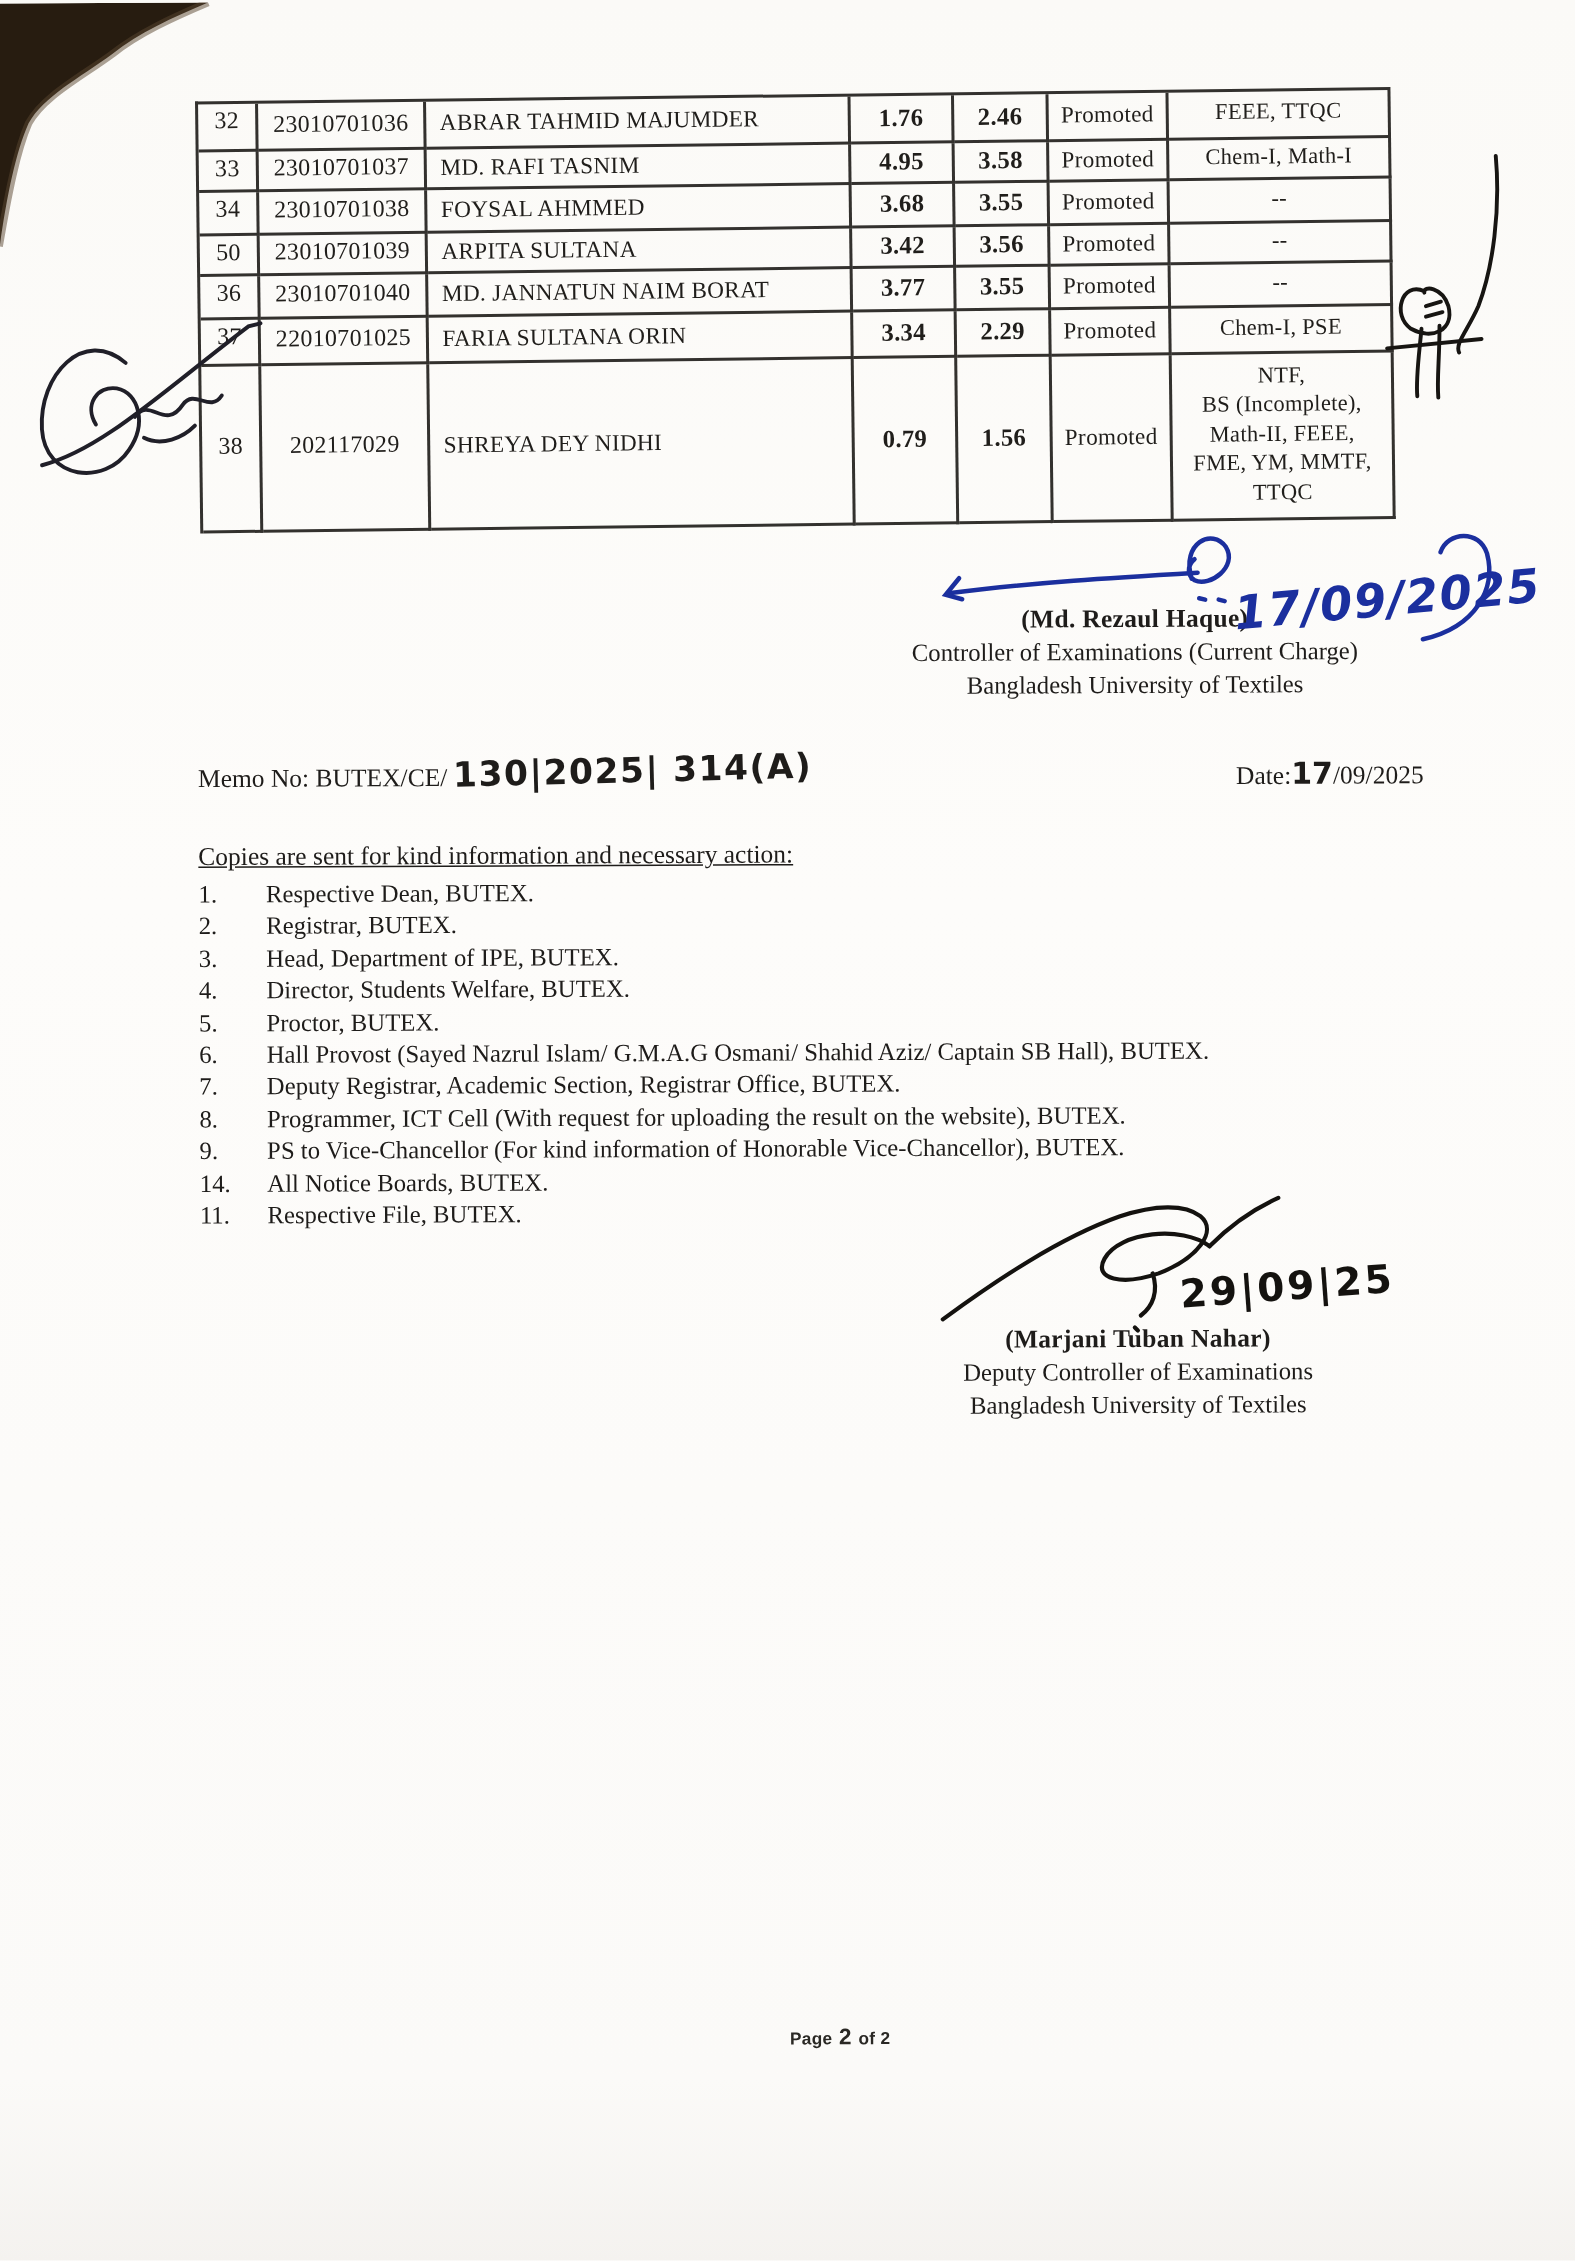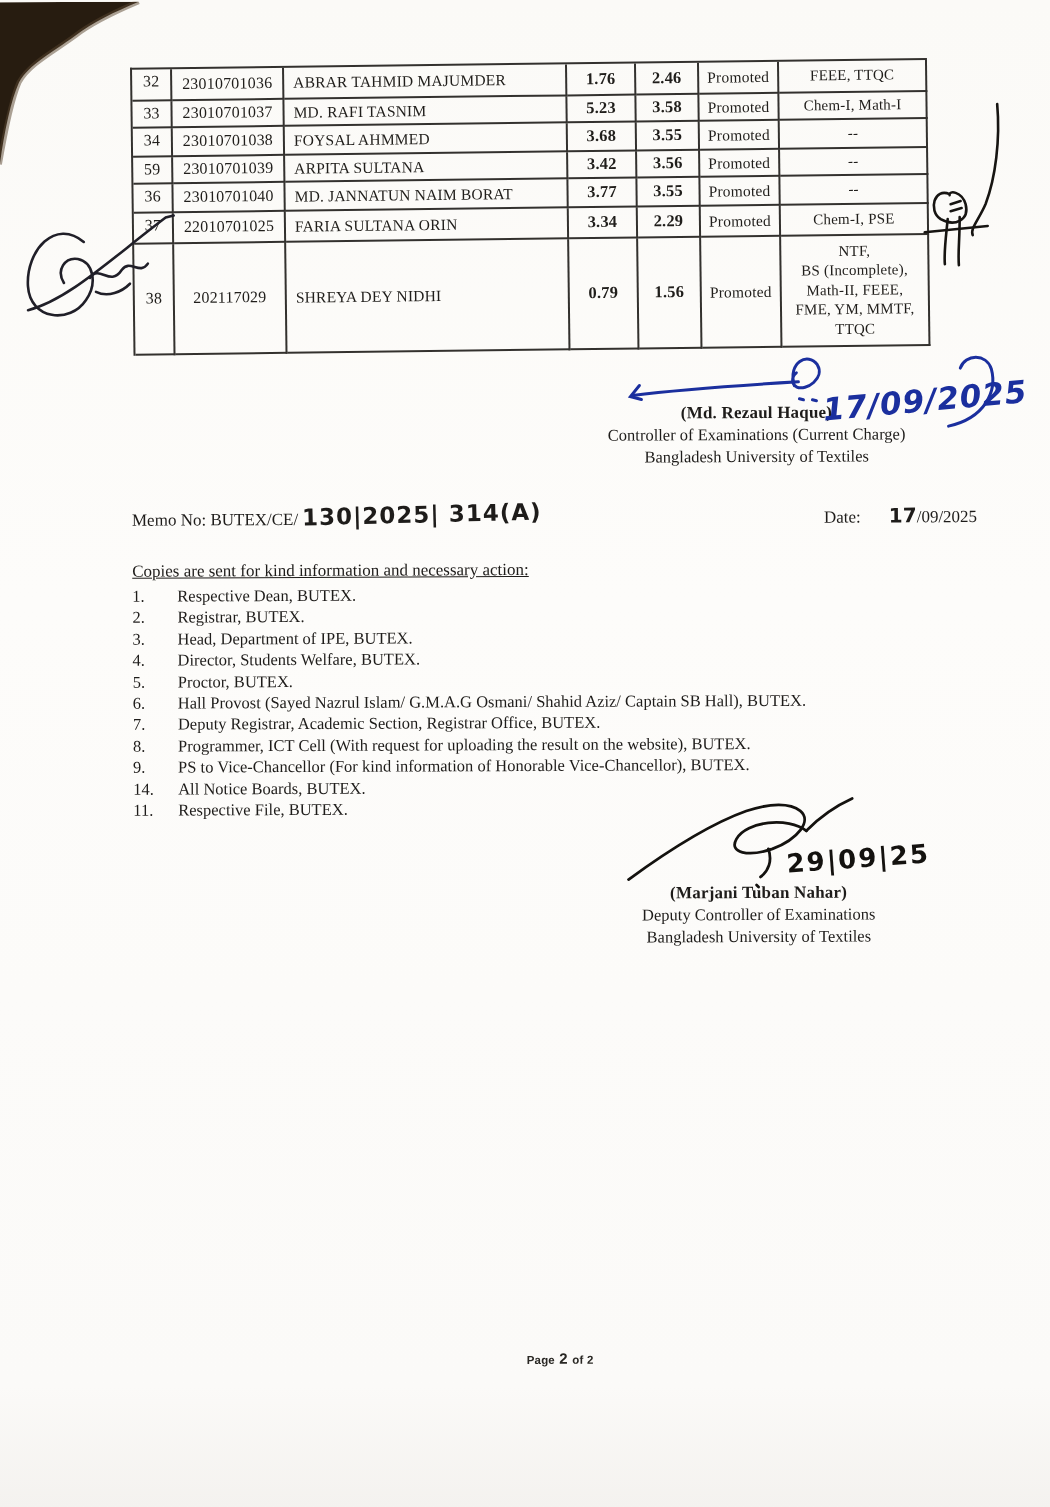--- a/index.html
+++ b/index.html
@@ -43,21 +43,21 @@
     transform:rotate(-4deg);letter-spacing:2px;white-space:nowrap;
   }
   
   .memo-line{position:absolute;left:133px;top:503px;width:830px;font-size:17px;}
   .memo-label{display:inline-block;}
   .memo-hand{
     display:inline-block;font-family:"DejaVu Sans",sans-serif;font-weight:bold;
     font-size:23px;letter-spacing:1px;transform:rotate(-1.2deg) translateY(-2px);
   }
   .memo-date{position:absolute;left:692px;top:2px;white-space:nowrap;}
-  .memo-date .hand17{font-family:"DejaVu Sans",sans-serif;font-weight:bold;font-size:20px;margin-left:28px;}
+  .memo-date .hand17{font-family:"DejaVu Sans",sans-serif;font-weight:bold;font-size:20px;}
   
   .copies{position:absolute;left:133px;top:560px;width:790px;}
   .copies-heading{font-size:17px;text-decoration:underline;margin-bottom:4px;}
   .copy-item{display:flex;font-size:16.5px;line-height:21.4px;}
   .copy-num{width:45px;flex:0 0 45px;}
   
   .footer{
     position:absolute;left:524px;top:1350px;
     font-family:"Liberation Sans",sans-serif;font-weight:bold;font-size:11.5px;
     color:#2a2824;letter-spacing:.2px;white-space:nowrap;
@@ -76,34 +76,34 @@
     <div class="cell id">23010701036</div>
     <div class="cell name">ABRAR TAHMID MAJUMDER</div>
     <div class="cell gpa">1.76</div>
     <div class="cell gpa">2.46</div>
     <div class="cell status">Promoted</div>
     <div class="cell subjects">FEEE, TTQC</div>
 
     <div class="cell serial">33</div>
     <div class="cell id">23010701037</div>
     <div class="cell name">MD. RAFI TASNIM</div>
-    <div class="cell gpa">5.23</div>
+    <div class="cell gpa">4.95</div>
     <div class="cell gpa">3.58</div>
     <div class="cell status">Promoted</div>
     <div class="cell subjects">Chem-I, Math-I</div>
 
     <div class="cell serial">34</div>
     <div class="cell id">23010701038</div>
     <div class="cell name">FOYSAL AHMMED</div>
     <div class="cell gpa">3.68</div>
     <div class="cell gpa">3.55</div>
     <div class="cell status">Promoted</div>
     <div class="cell subjects">--</div>
 
-    <div class="cell serial">59</div>
+    <div class="cell serial">50</div>
     <div class="cell id">23010701039</div>
     <div class="cell name">ARPITA SULTANA</div>
     <div class="cell gpa">3.42</div>
     <div class="cell gpa">3.56</div>
     <div class="cell status">Promoted</div>
     <div class="cell subjects">--</div>
 
     <div class="cell serial">36</div>
     <div class="cell id">23010701040</div>
     <div class="cell name">MD. JANNATUN NAIM BORAT</div>

